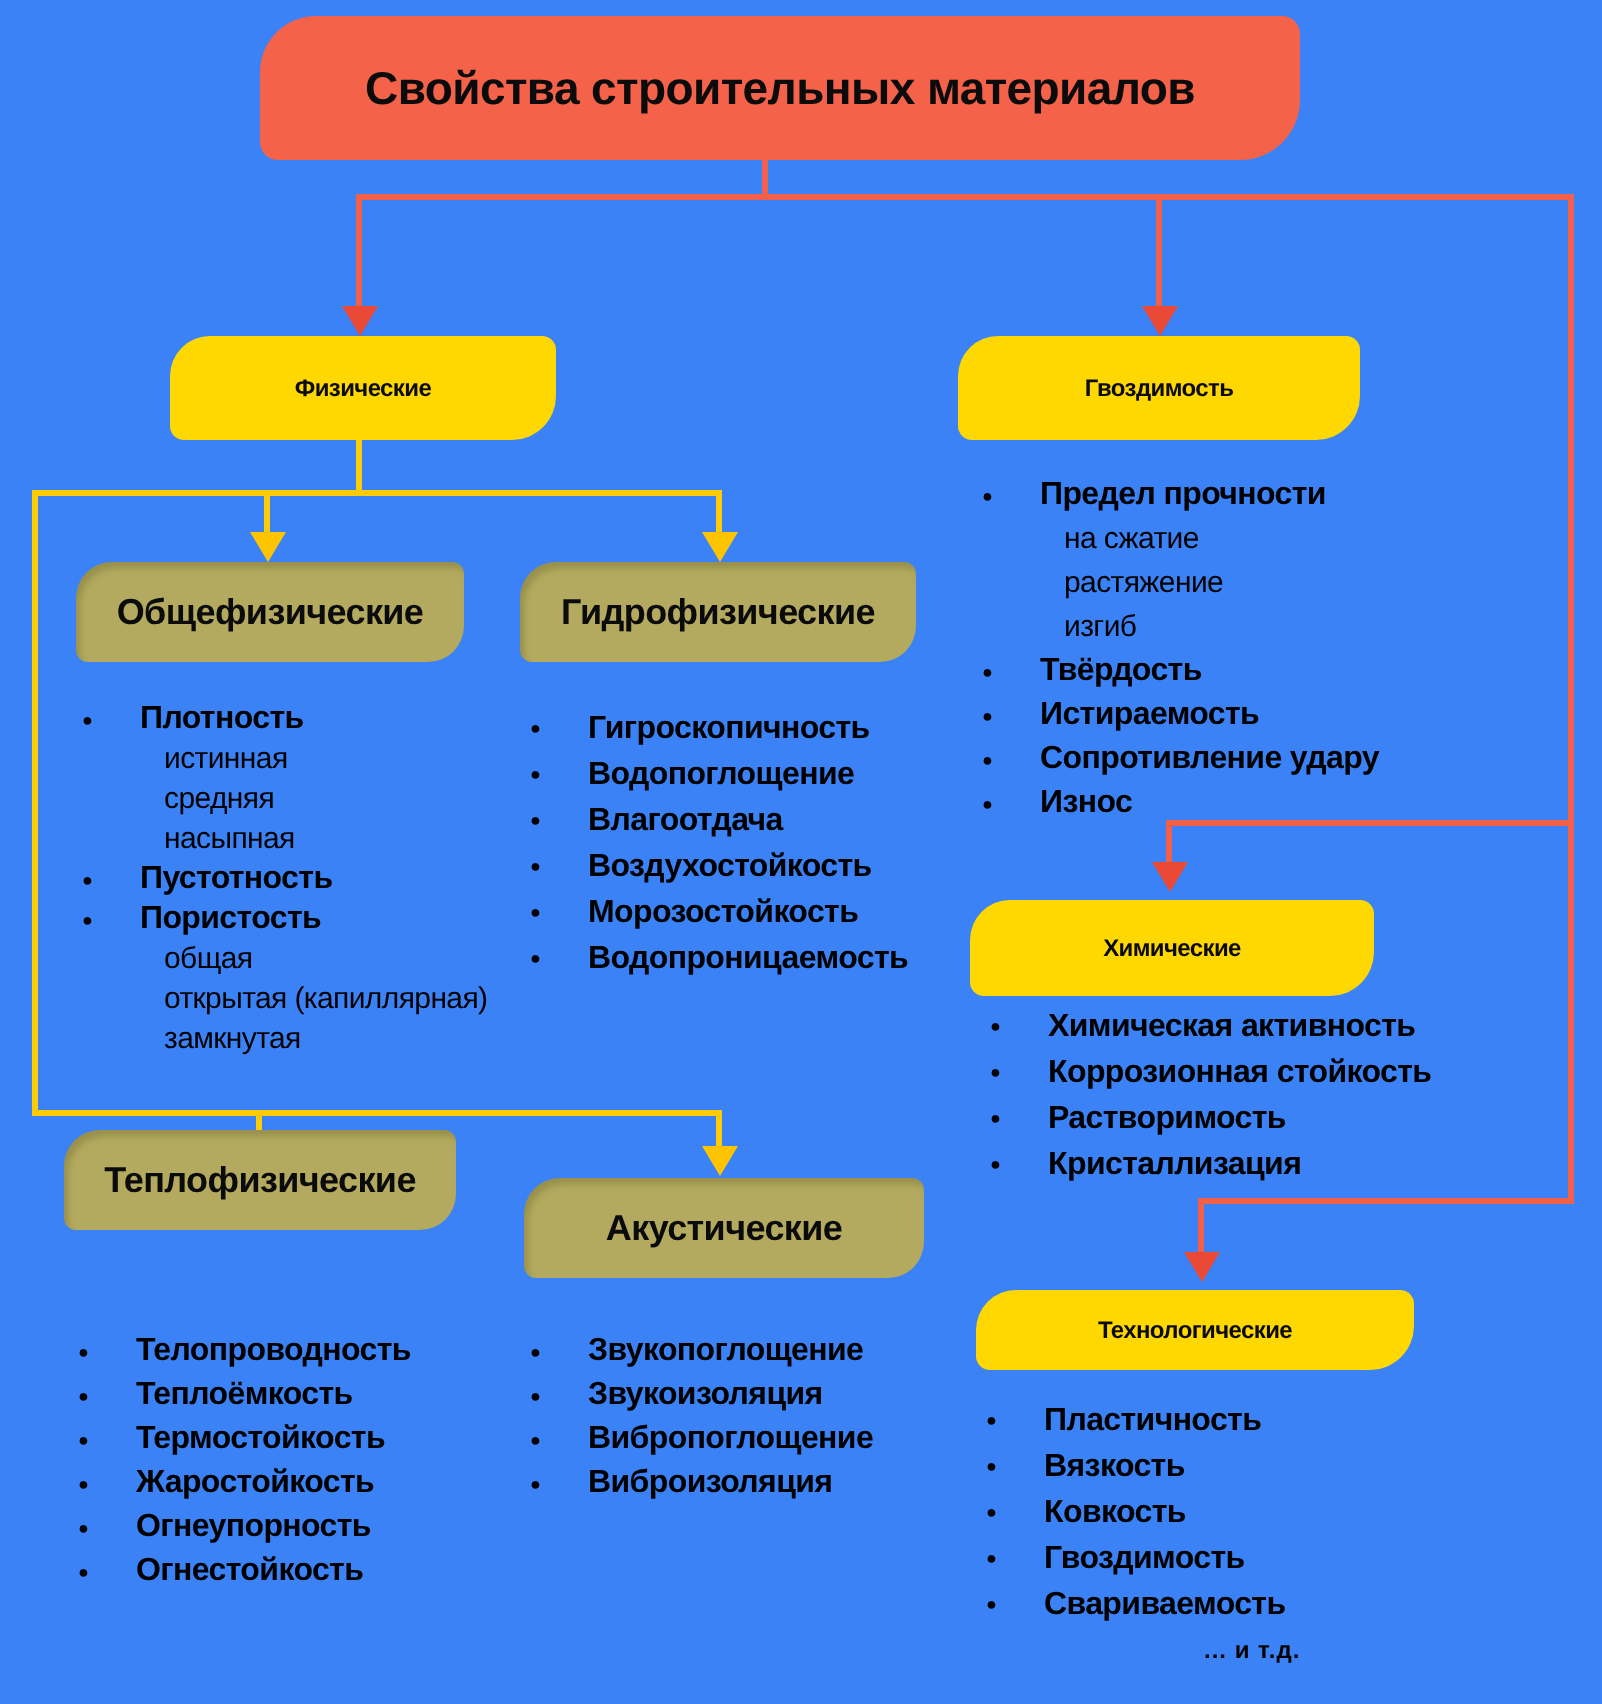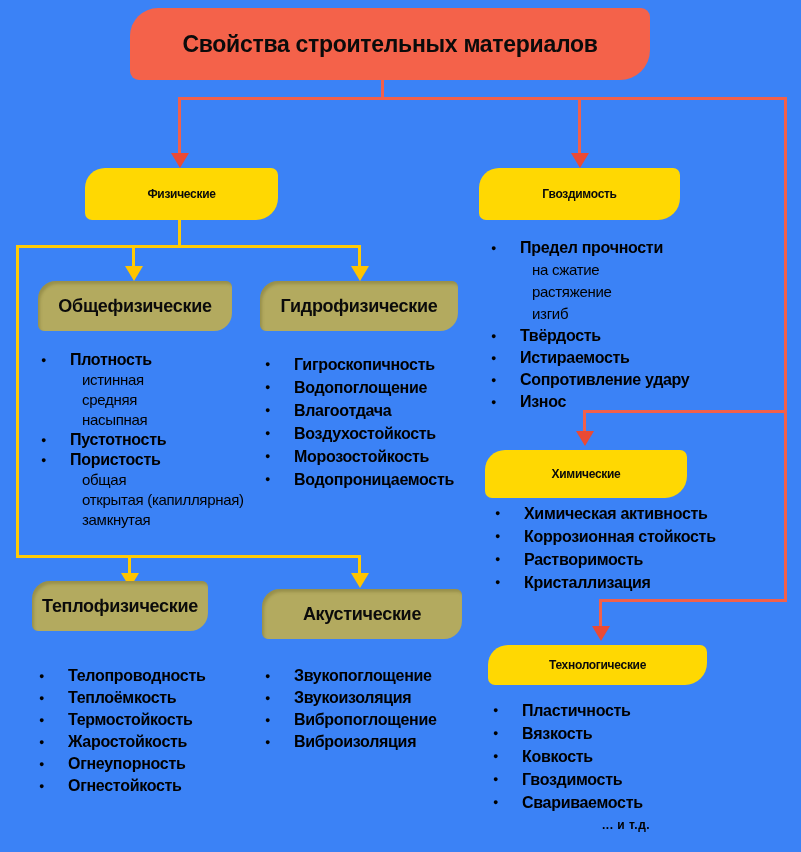--- a/index.html
+++ b/index.html
@@ -93,21 +93,21 @@
   <div class="bx branch" style="left:488px;top:645px;width:219px;height:40px;">
     <span>Технологические</span>
   </div>
 
   <div class="bx subbranch" style="left:38px;top:281px;width:194px;height:50px;">
     <span>Общефизические</span>
   </div>
   <div class="bx subbranch" style="left:260px;top:281px;width:198px;height:50px;">
     <span>Гидрофизические</span>
   </div>
-  <div class="bx subbranch" style="left:32px;top:581px;width:176px;height:50px;">
+  <div class="bx subbranch" style="left:32px;top:565px;width:196px;height:50px;">
     <span>Теплофизические</span>
   </div>
   <div class="bx subbranch" style="left:262px;top:589px;width:200px;height:50px;">
     <span>Акустические</span>
   </div>
 
   <div class="lst lh23" style="left:262px;top:353px;">
     <div class="li m">Гигроскопичность</div>
     <div class="li m">Водопоглощение</div>
     <div class="li m">Влагоотдача</div>

